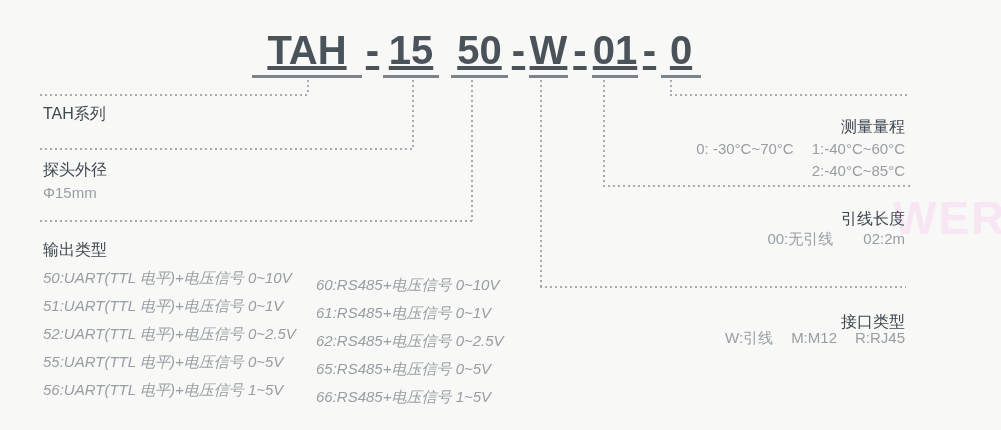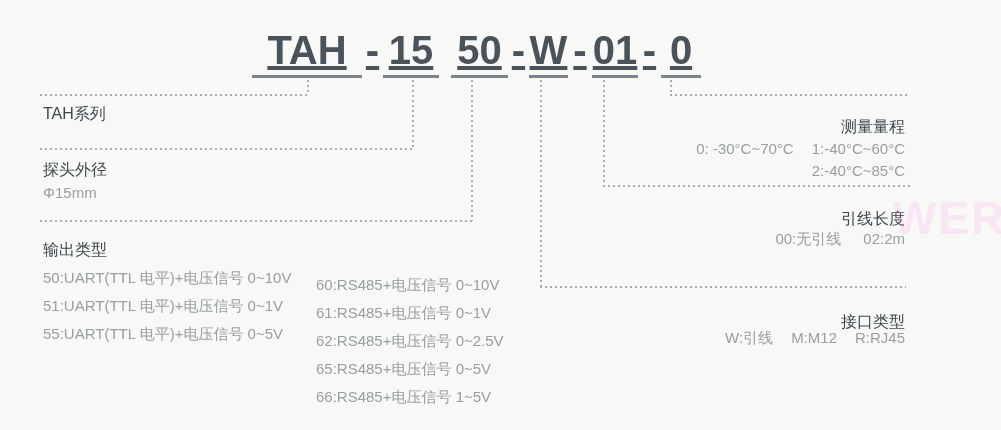--- a/index.html
+++ b/index.html
@@ -47,24 +47,24 @@
   
   .sec-label {
     position:absolute; z-index:2;
     font-size:16px; font-weight:normal; color:#3e4850; line-height:20px;
     white-space:nowrap;
   }
   .body-text {
     position:absolute; z-index:2;
     font-size:15px; color:#979ea4; line-height:18px; white-space:nowrap;
   }
-  .opt-list { line-height:28px; }
+  .opt-list { line-height:28px;font-style:italic; }
   .right-align { text-align:right;margin-top:8px; }
   .opt-row { display:flex; justify-content:flex-end; }
-  .gap18 { gap:18px; } .gap22 { gap:22px;justify-content:center; }
+  .gap18 { gap:18px; } .gap22 { gap:30px;justify-content:center; }
 </style>
 </head>
 <body>
 
 <div class="canvas">
 
   <div class="watermark">WERY</div>
 
   <div class="title">
     <span class="seg u w-tah">TAH</span>
@@ -95,21 +95,23 @@
 
   <div class="sec-label" style="left:43px;top:104px">TAH系列</div>
 
   <div class="sec-label" style="left:43px;top:160px">探头外径</div>
   <div class="body-text" style="left:43px;top:184px">Φ15mm</div>
 
   <div class="sec-label" style="left:43px;top:240px">输出类型</div>
   <div class="body-text opt-list" style="left:43px;top:264px">
     <div>50:UART(TTL 电平)+电压信号 0~10V</div>
     <div>51:UART(TTL 电平)+电压信号 0~1V</div>
+    <div>52:UART(TTL 电平)+电压信号 0~2.5V</div>
     <div>55:UART(TTL 电平)+电压信号 0~5V</div>
+    <div>56:UART(TTL 电平)+电压信号 1~5V</div>
   </div>
   <div class="body-text opt-list" style="left:316px;top:271px">
     <div>60:RS485+电压信号 0~10V</div>
     <div>61:RS485+电压信号 0~1V</div>
     <div>62:RS485+电压信号 0~2.5V</div>
     <div>65:RS485+电压信号 0~5V</div>
     <div>66:RS485+电压信号 1~5V</div>
   </div>
 
   <div class="sec-label right-align" style="right:96px;top:109px">测量量程</div>

